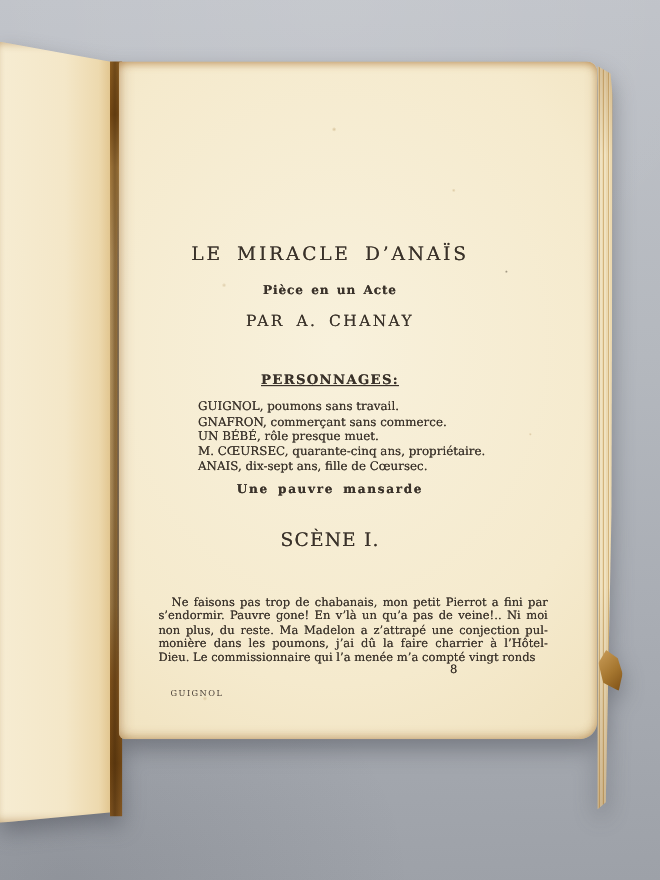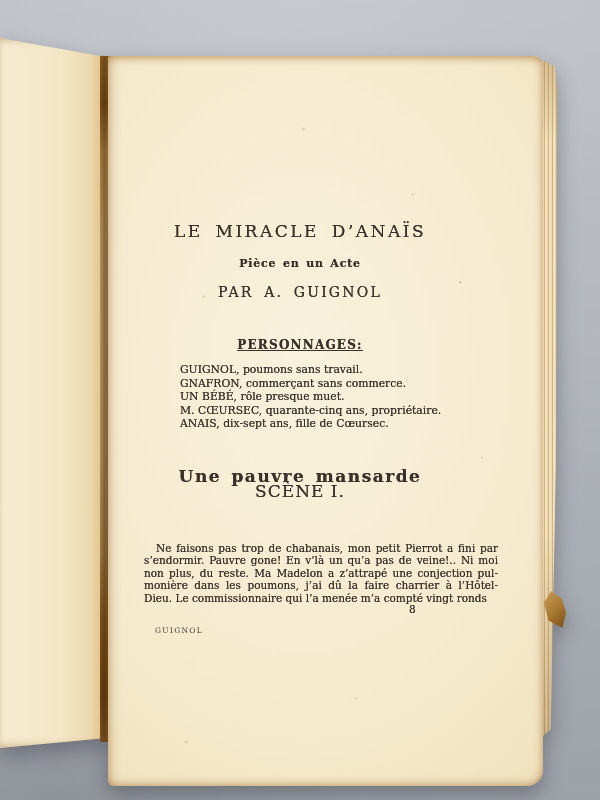--- a/index.html
+++ b/index.html
@@ -23,21 +23,21 @@
   }
   
   .gutter{
     position:absolute;left:100px;top:56px;width:11px;height:686px;
     background:
       linear-gradient(90deg, rgba(90,55,15,.25) 0%, rgba(60,35,8,.45) 40%, rgba(120,80,30,.25) 100%),
       linear-gradient(180deg,#9c6a28 0%,#7c4e16 7%,#b98c4a 14%,rgba(180,140,80,.40) 26%,rgba(165,125,65,.28) 42%,rgba(150,110,55,.30) 58%,rgba(140,100,45,.55) 72%,#8a5a20 82%,#6e4412 93%,#8a5c26 100%);
   }
   
   .right-page{
-    position:absolute;left:108px;top:56px;width:435px;height:730px;
+    position:absolute;left:108px;top:56px;width:435px;height:616px;
     border-radius:3px 9px 16px 6px;
     background:
       radial-gradient(2px 2px at 81% 31%, rgba(70,60,45,.55), transparent 70%),
       radial-gradient(3px 3px at 45% 10%, rgba(160,120,55,.35), transparent 70%),
       radial-gradient(2.5px 2.5px at 70% 19%, rgba(160,120,55,.30), transparent 70%),
       radial-gradient(3px 3px at 22% 33%, rgba(160,120,55,.28), transparent 70%),
       radial-gradient(2.5px 2.5px at 57% 88%, rgba(160,120,55,.30), transparent 70%),
       radial-gradient(3px 3px at 18% 94%, rgba(160,120,55,.28), transparent 70%),
       radial-gradient(2px 2px at 86% 55%, rgba(160,120,55,.30), transparent 70%),
       radial-gradient(120% 100% at 45% 42%, #f8f1dc 0%, #f5eacd 50%, #efe0bb 78%, #e7d3a4 96%, #dec48c 100%);
@@ -63,21 +63,21 @@
   
   .right-page *{position:absolute;color:#3a322a;white-space:nowrap;}
   .ink{text-shadow:0 0 .35px rgba(58,50,42,.85);}
   .centered{left:10px;width:364px;text-align:center;}
   .title{top:165px;font-size:17px;letter-spacing:2.5px;word-spacing:5px;}
   .subtitle{top:201px;font-size:11px;font-weight:bold;letter-spacing:.8px;word-spacing:2px;}
   .author{top:228px;font-size:14px;letter-spacing:2.2px;word-spacing:4px;}
   .cast-heading{top:282px;font-size:12px;font-weight:bold;letter-spacing:1.2px;text-decoration:underline;}
   .cast-list{left:72px;top:307px;font-size:10.8px;line-height:13.6px;}
   .cast-list div{position:static;}
-  .setting{top:382px;font-size:17px;font-weight:bold;letter-spacing:1.5px;word-spacing:3px;margin-top:28px;}
+  .setting{top:382px;font-size:11px;font-weight:bold;letter-spacing:1.5px;word-spacing:3px;}
   .scene-heading{top:425px;font-size:17px;letter-spacing:1px;}
   .stage-direction{left:59px;top:459px;font-size:11.5px;}
   .stage-direction .spaced{position:static;letter-spacing:2.4px;word-spacing:5px;margin-left:5px;}
   .stage-direction .speaker{position:static;letter-spacing:.6px;}
   .monologue{left:24px;top:486px;width:366px;font-size:10.5px;line-height:12.45px;white-space:normal;}
   .monologue div{position:static;text-align:justify;text-align-last:justify;white-space:nowrap;margin-left:12px;}
   .monologue div.first{text-indent:12px;}
   .monologue div.last{text-align-last:left;}
   .running-title{left:47px;top:570px;font-size:7.5px;letter-spacing:1.3px;color:#4b4139;}
   .page-number{left:301px;top:547px;font-size:10.5px;}
@@ -87,21 +87,21 @@
 
 <div class="backdrop"></div>
 
 <div class="book">
   <div class="left-page"></div>
   <div class="gutter"></div>
 
   <div class="right-page">
     <div class="title centered ink">LE MIRACLE D’ANAÏS</div>
     <div class="subtitle centered ink">Pièce en un Acte</div>
-    <div class="author centered ink">PAR A. GUIGNOL</div>
+    <div class="author centered ink">PAR A. CHANAY</div>
 
     <div class="cast-heading centered ink">PERSONNAGES:</div>
     <div class="cast-list ink">
       <div>GUIGNOL, poumons sans travail.</div>
       <div>GNAFRON, commerçant sans commerce.</div>
       <div>UN BÉBÉ, rôle presque muet.</div>
       <div>M. CŒURSEC, quarante-cinq ans, propriétaire.</div>
       <div>ANAIS, dix-sept ans, fille de Cœursec.</div>
     </div>
 

